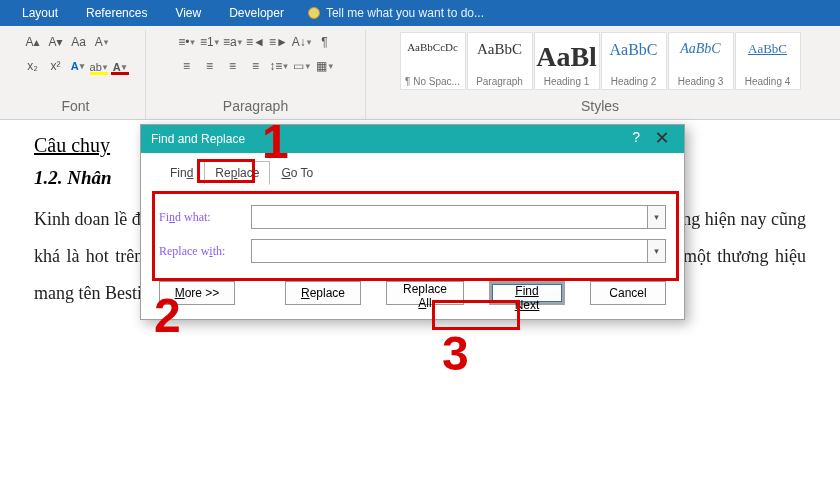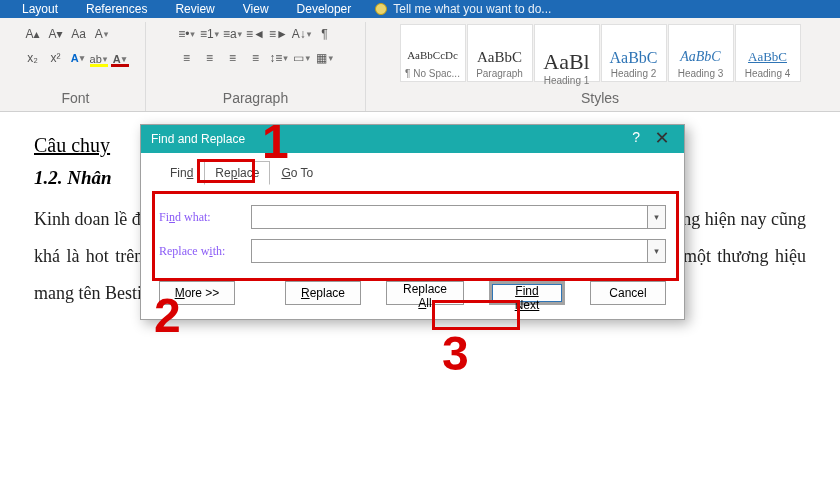--- a/index.html
+++ b/index.html
@@ -9,21 +9,21 @@
     background: #fff;
     width: 840px;
     height: 500px;
     overflow: hidden;
     position: relative;
   }
   
   .ribbon-tabs {
     background: #1e6ab6;
     color: #fff;
-    height: 18px;
+    height: 26px;
     display: flex;
     align-items: center;
     padding-left: 8px;
     font-size: 12px;
   }
   .ribbon-tabs .tab {
     padding: 0 14px;
     height: 100%;
     display: flex;
     align-items: center;
@@ -105,21 +105,21 @@
   }
   .style-item {
     width: 66px;
     height: 58px;
     border: 1px solid #e0e0e0;
     background: #fff;
     display: flex;
     flex-direction: column;
     align-items: center;
     justify-content: space-between;
-    padding: 24px 2px 2px 2px;
+    padding: 8px 2px 2px 2px;
     cursor: pointer;
   }
   .style-item .preview {
     font-family: "Times New Roman", serif;
     color: #333;
   }
   .style-item .preview.blue { color: #2e74b5; }
   .style-item .name {
     font-size: 10px;
     color: #777;
@@ -265,21 +265,20 @@
     color: #d80000;
     pointer-events: none;
   }
 </style>
 </head>
 <body>
 
 <div class="ribbon-tabs">
   <div class="tab">Layout</div>
   <div class="tab">References</div>
-  <div class="tab">Review</div>
   <div class="tab">View</div>
   <div class="tab">Developer</div>
   <div class="tell-me">
     <span class="bulb"></span>
     <span>Tell me what you want to do...</span>
   </div>
 </div>
 
 <div class="ribbon-body">
   <div class="group" style="width:140px">
@@ -337,21 +336,21 @@
     <div class="styles-gallery">
       <div class="style-item">
         <div class="preview" style="font-size:11px">AaBbCcDc</div>
         <div class="name">¶ No Spac...</div>
       </div>
       <div class="style-item">
         <div class="preview" style="font-size:15px">AaBbC</div>
         <div class="name">Paragraph</div>
       </div>
       <div class="style-item">
-        <div class="preview" style="font-size:22px;font-weight:normal">AaBl</div>
+        <div class="preview" style="font-size:28px;font-weight:bold">AaBl</div>
         <div class="name">Heading 1</div>
       </div>
       <div class="style-item">
         <div class="preview blue" style="font-size:16px">AaBbC</div>
         <div class="name">Heading 2</div>
       </div>
       <div class="style-item">
         <div class="preview blue" style="font-size:14px;font-style:italic">AaBbC</div>
         <div class="name">Heading 3</div>
       </div>

